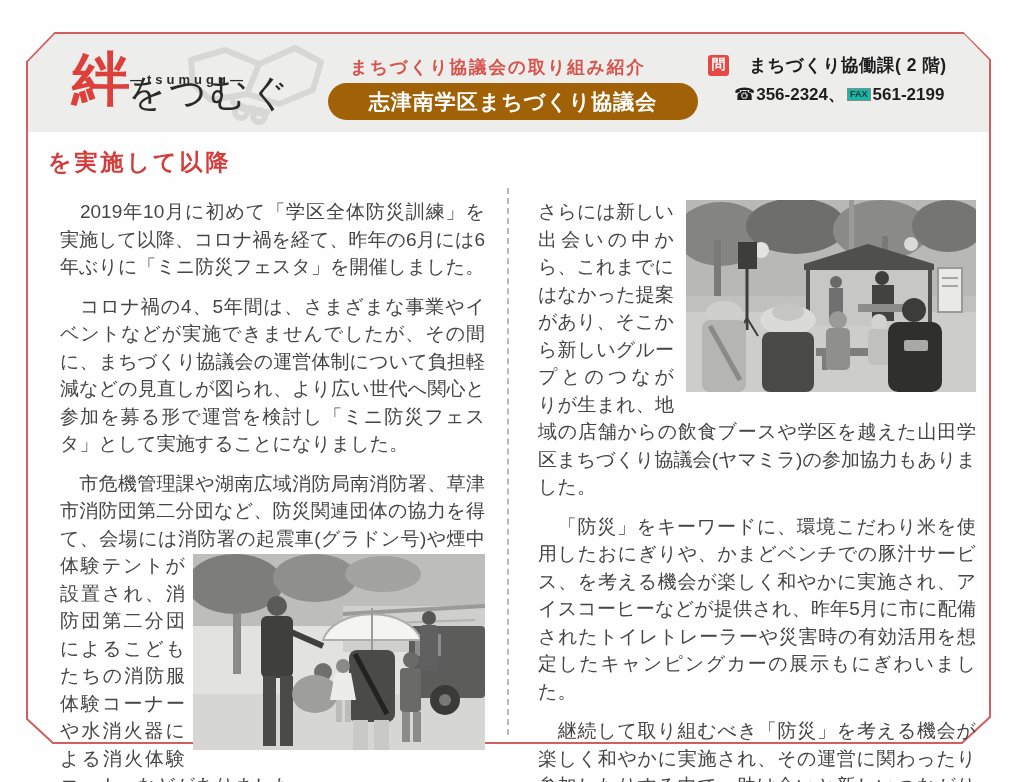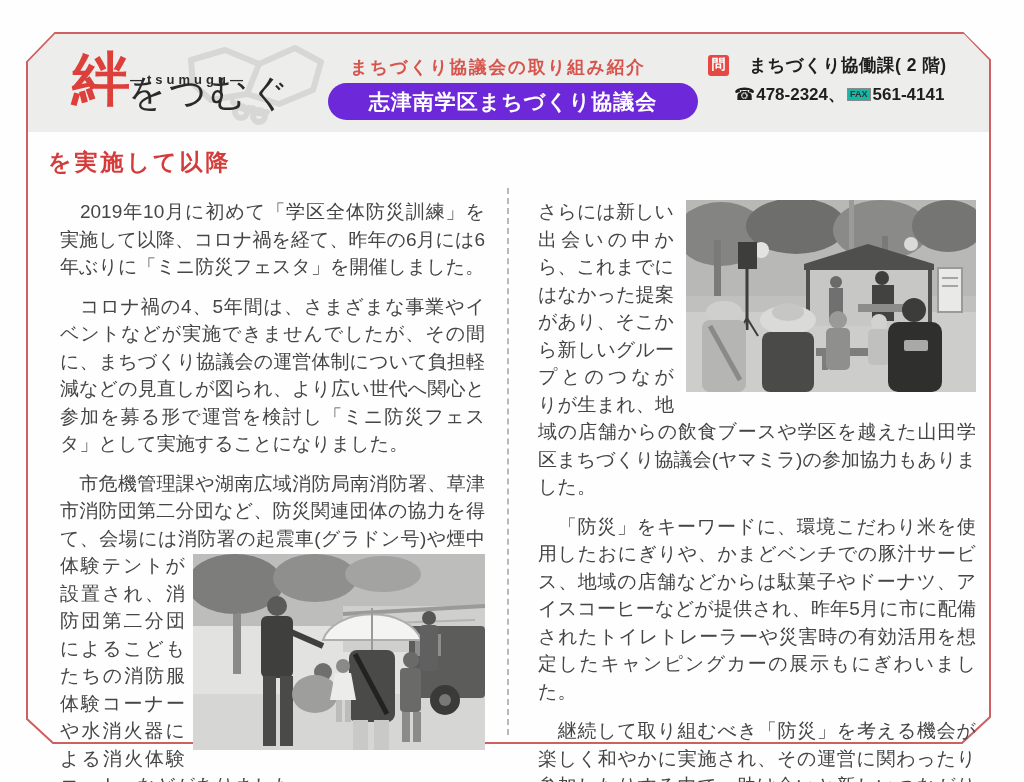--- a/index.html
+++ b/index.html
@@ -19,21 +19,21 @@
   .logo-kanji { position:absolute; left:44px; top:16px; font-size:58px; font-weight:bold;
     color:#dd403b; line-height:1; letter-spacing:0; }
   .logo-romaji { position:absolute; left:102px; top:22px; font-size:13px; font-weight:bold;
     color:#2c2c2c; letter-spacing:4px;margin-top:16px; }
   .logo-kana { position:absolute; left:100px; top:40px; font-size:37px; color:#2a2a2a;
     letter-spacing:3px; line-height:1; }
 
   .tagline { position:absolute; left:322px; top:21px; font-size:17.5px; font-weight:bold;
     color:#d6544c; letter-spacing:2px; }
   .badge { position:absolute; left:300px; top:49px; width:370px; height:37px;
-    background:#6d28d9; border-radius:19px; color:#ffffff; font-size:21px; font-weight:bold;
+    background:#a16207; border-radius:19px; color:#ffffff; font-size:21px; font-weight:bold;
     letter-spacing:1px; display:flex; align-items:center; justify-content:center; }
 
   .contact { position:absolute; left:680px; top:19px; width:284px; color:#1e1e1e; }
   .contact-line1 { display:flex; align-items:center; gap:5px; }
   .ask-box { display:inline-flex; width:21px; height:21px; background:#e64843; color:#fff;
     font-size:14px; font-weight:bold; align-items:center; justify-content:center; border-radius:3px; }
   .office { font-size:17.5px; font-weight:bold; letter-spacing:0.5px;margin-left:15px; }
   .contact-line2 { margin-top:6px; margin-left:26px; font-size:17px; font-weight:bold;
     display:flex; align-items:center; gap:1px; }
   .fax-box { display:inline-block; border:1px solid #8a8a8a; background:#14b8a6; color:#333;
@@ -87,23 +87,23 @@
     <div class="tagline">まちづくり協議会の取り組み紹介</div>
     <div class="badge">志津南学区まちづくり協議会</div>
 
     <div class="contact">
       <div class="contact-line1">
         <span class="ask-box">問</span>
         <span class="office">まちづくり協働課( 2 階)</span>
       </div>
       <div class="contact-line2">
         <span>☎</span>
-          <span>478-2324、</span>
+          <span>356-2324、</span>
           <span class="fax-box">FAX</span>
-          <span>561-4141</span>
+          <span>561-2199</span>
       </div>
     </div>
   </div>
 
   <div class="article-title">を実施して以降</div>
 
   <div class="divider"></div>
 
   <div class="col" id="col-left">
     <p>　2019年10月に初めて「学区全体防災訓練」を実施して以降、コロナ禍を経て、昨年の6月には6年ぶりに「ミニ防災フェスタ」を開催しました。</p>
@@ -194,17 +194,17 @@
         <rect x="76" y="132" width="52" height="60" rx="8" fill="#4a4a49"></rect>
         <circle cx="152" cy="120" r="9" fill="#9a9a99"></circle>
         <rect x="140" y="128" width="24" height="42" rx="5" fill="#8f8f8e"></rect>
         <circle cx="193" cy="122" r="8" fill="#d2d2d1"></circle>
         <rect x="182" y="129" width="22" height="36" rx="5" fill="#c0c0bf"></rect>
         <circle cx="228" cy="110" r="12" fill="#3c3c3b"></circle>
         <rect x="202" y="122" width="54" height="70" rx="10" fill="#2f2f2e"></rect>
         <rect x="218" y="140" width="24" height="11" rx="2" fill="#a9a9a8"></rect>
       </svg>
         </span><span>さらには新しい出会いの中から、これまでにはなかった提案があり、そこから新しいグループとのつながりが生まれ、地域の店舗からの飲食ブースや学区を越えた山田学区まちづくり協議会(ヤマミラ)の参加協力もありました。</span></p>
-    <p>　「防災」をキーワードに、環境こだわり米を使用したおにぎりや、かまどベンチでの豚汁サービス、地域の店舗などからは駄菓子やドーナツ、アイスコーヒーなどが提供され、昨年5月に市に配備されたトイレトレーラーや災害時の有効活用を想定したキャンピングカーの展示もにぎわいました。</p>
+    <p>　「防災」をキーワードに、環境こだわり米を使用したおにぎりや、かまどベンチでの豚汁サービス、を考える機会が楽しく和やかに実施され、アイスコーヒーなどが提供され、昨年5月に市に配備されたトイレトレーラーや災害時の有効活用を想定したキャンピングカーの展示もにぎわいました。</p>
     <p>　継続して取り組むべき「防災」を考える機会が楽しく和やかに実施され、その運営に関わったり参加したりする中で、助け合いと新しいつながりが生まれることを改めて認識した機会となりました。</p>
   </div>
 
 </div>
 
 </body></html>

